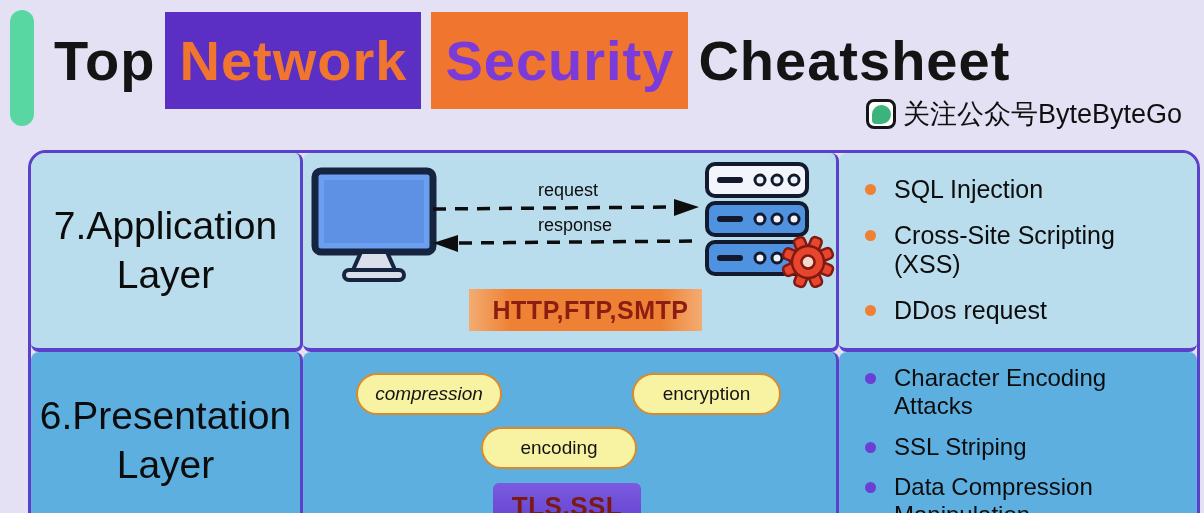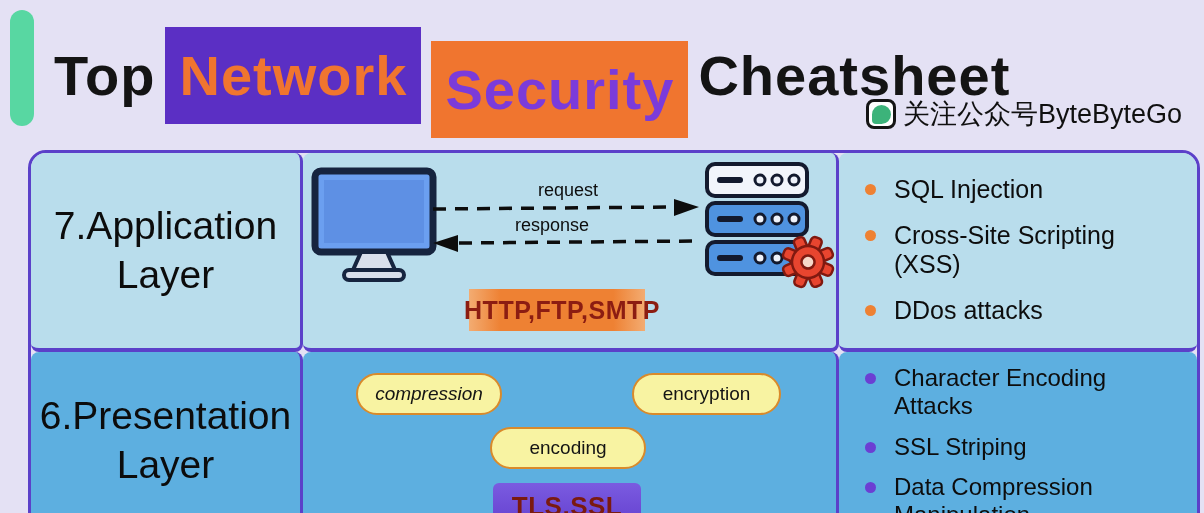--- a/index.html
+++ b/index.html
@@ -25,21 +25,20 @@
     letter-spacing:1px; white-space:nowrap;
   }
   .t-plain { display:inline-block; }
   .t-network {
     display:inline-block; background:#5b2fc4; color:#f0752f;
     padding:16px 14px;
   }
   .t-security {
     display:inline-block; background:#f0752f; color:#7b3bda;
     padding:16px 14px;
-    margin-top:29px;
   }
   .wechat {
     position:absolute; right:22px; top:96px;
     display:flex; align-items:center; gap:7px;
     font-size:27px; font-weight:400; color:#101010;
   }
   .bb-logo {
     width:30px; height:30px; flex:none;
     border:3px solid #151515; border-radius:8px;
     background:#ffffff; position:relative; overflow:hidden;
@@ -75,24 +74,24 @@
   
   .monitor { position:absolute; left:8px; top:14px; }
   .server  { position:absolute; left:401px; top:8px; }
   .gear    { position:absolute; left:476px; top:80px; }
   .arrows  { position:absolute; left:128px; top:44px; }
   .arrow-label {
     position:absolute; width:150px; text-align:center;
     font-size:18px; color:#0d0d0d;
   }
   .arrow-label.req { left:190px; top:27px; }
-  .arrow-label.res { left:174px; top:62px; }
+  .arrow-label.res { left:197px; top:62px; }
   .proto-box {
     position:absolute; left:166px; top:136px;
-    width:176px; height:42px;
+    width:233px; height:42px;
     background:linear-gradient(90deg,#f3ac72 0%,#ee8133 18%,#ee8133 82%,#f3ac72 100%);
     display:flex; align-items:center; justify-content:center;
     font-size:25px; font-weight:700; color:#8c1d12;
     letter-spacing:0.5px;
     padding-left:10px;
   }
 
   
   .attack-list {
     list-style:none;
@@ -108,21 +107,21 @@
 
   
   .pill {
     position:absolute; height:42px;
     background:#f8f3a2; border:2px solid #d98a2b; border-radius:21px;
     display:flex; align-items:center; justify-content:center;
     font-size:19px; color:#141414;
   }
   .pill-compression { left:53px;  top:21px; width:146px;font-style:italic; }
   .pill-encryption  { left:329px; top:21px; width:149px; }
-  .pill-encoding    { left:187px; top:75px; width:156px; }
+  .pill-encoding    { left:178px; top:75px; width:156px; }
   .tls-box {
     position:absolute; left:190px; top:131px;
     width:148px; height:62px;
     background:linear-gradient(180deg,#7a5be0,#5b35c8);
     border-radius:6px;
     display:flex; justify-content:center;
     padding-top:8px;
     font-size:26px; font-weight:700; color:#7a1a10;
     letter-spacing:0.5px;
   }
@@ -210,21 +209,21 @@
       <li class="attack-item">
         <span class="bullet"></span>
         <span>SQL Injection</span>
       </li>
       <li class="attack-item">
         <span class="bullet"></span>
         <span>Cross-Site Scripting (XSS)</span>
       </li>
       <li class="attack-item">
         <span class="bullet"></span>
-        <span>DDos attacks</span>
+        <span>DDos request</span>
       </li>
     </ul>
   </div>
 
   <div class="cell c1 r2 layer-cell">6.Presentation Layer</div>
 
   <div class="cell c2 r2">
     <div class="pill pill-compression">compression</div>
     <div class="pill pill-encryption">encryption</div>
     <div class="pill pill-encoding">encoding</div>

